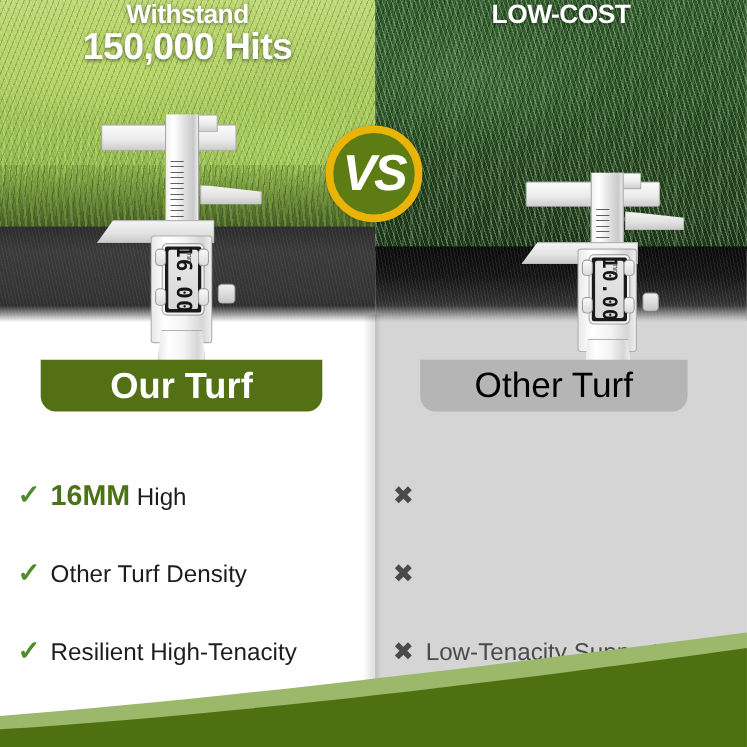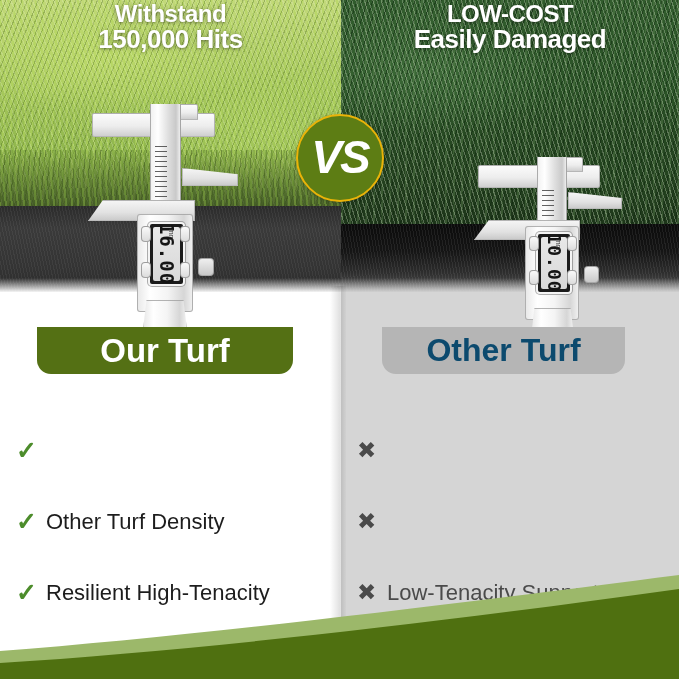--- a/index.html
+++ b/index.html
@@ -119,21 +119,21 @@
     color: #ffffff;
     font-weight: bold;
     line-height: 1.02;
     text-align: center;
     text-shadow: 0 1px 3px rgba(0,0,0,0.35), 0 0 6px rgba(0,0,0,0.18);
     letter-spacing: -0.5px;
   }
   .headline-left  { left: 0;     width: 341px; }
   .headline-right { left: 341px; width: 338px; }
   .hl-1 { font-size: 24px; display: block; }
-  .hl-2 { font-size: 26px; display: block; }
+  .hl-2 { font-size: 34px; display: block; }
 
   
   .caliper { position: absolute; z-index: 7; }
 
   .cal-beam {
     position: absolute;
     background: linear-gradient(to right, #f2f2f2 0%, #ffffff 24%, #e0e0e0 58%, #c9c9c9 86%, #ededed 100%);
     border-left: 1px solid rgba(160,160,160,0.85);
     border-right: 1px solid rgba(150,150,150,0.85);
   }
@@ -204,21 +204,21 @@
     border-radius: 4px;
   }
 
   
   .vs-badge {
     position: absolute;
     left: 296px; top: 114px;
     width: 88px; height: 88px;
     border-radius: 50%;
     background: #5d7d14;
-    border: 2px solid #eab308;
+    border: 7px solid #eab308;
     box-sizing: border-box;
     z-index: 9;
     display: flex;
     align-items: center;
     justify-content: center;
     box-shadow: 0 1px 4px rgba(0,0,0,0.25);
   }
   .vs-text {
     color: #ffffff;
     font-weight: bold;
@@ -248,23 +248,23 @@
     left: 382px; top: 327px; width: 243px;
     background: #b5b5b5;
   }
   .banner-left .banner-text {
     color: #ffffff;
     font-size: 33px;
     font-weight: bold;
     letter-spacing: 0px;
   }
   .banner-right .banner-text {
-    color: #0c4a6e;
+    color: #000000;
     font-size: 32px;
-    font-weight: bold;
+    font-weight: normal;
     letter-spacing: 0px;
   }
 
   
   .features {
     position: absolute;
     z-index: 8;
   }
   .features-left  { left: 16px;  top: 415px; width: 318px; }
   .features-right { left: 357px; top: 415px; width: 318px; }
@@ -376,37 +376,37 @@
   </div>
 
   <div class="center-shadow"></div>
 
   <div class="headline headline-left">
     <span class="hl-1">Withstand</span>
     <span class="hl-2">150,000 Hits</span>
   </div>
   <div class="headline headline-right">
     <span class="hl-1">LOW-COST</span>
-    <span class="hl-2">Easily Damaged</span>
   </div>
 
   <div class="vs-badge">
     <span class="vs-text">VS</span>
   </div>
 
   <div class="banner banner-left">
     <span class="banner-text">Our Turf</span>
   </div>
   <div class="banner banner-right">
     <span class="banner-text">Other Turf</span>
   </div>
 
   <div class="features features-left">
     <div class="feature-row">
       <span class="mark mark-check">✓</span>
+      <span class="feature-text"><span class="hl-num">16MM</span><span> High</span></span>
     </div>
     <div class="feature-row">
       <span class="mark mark-check">✓</span>
       <span class="feature-text">Other Turf Density</span>
     </div>
     <div class="feature-row">
       <span class="mark mark-check">✓</span>
       <span class="feature-text">Resilient High-Tenacity</span>
     </div>
   </div>

